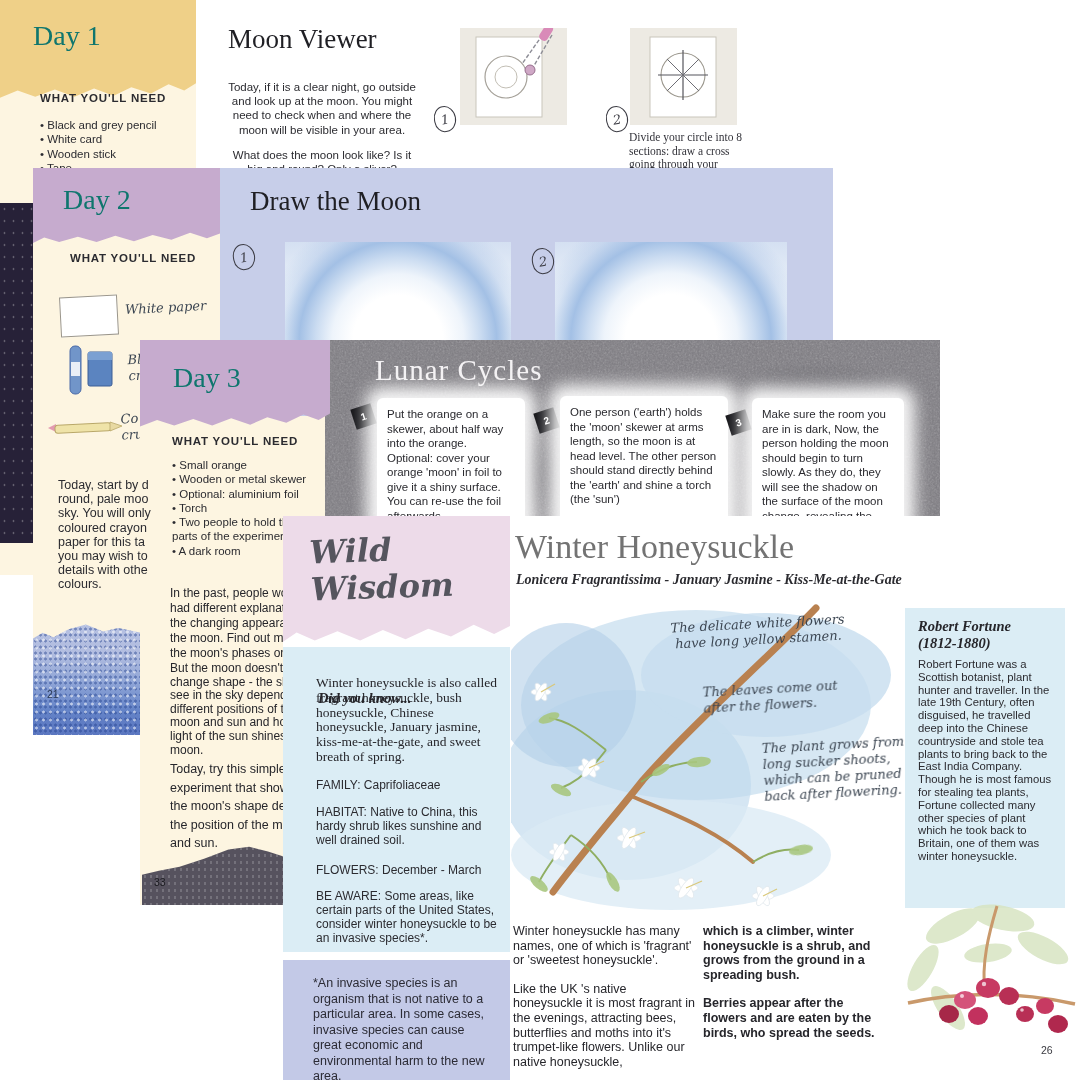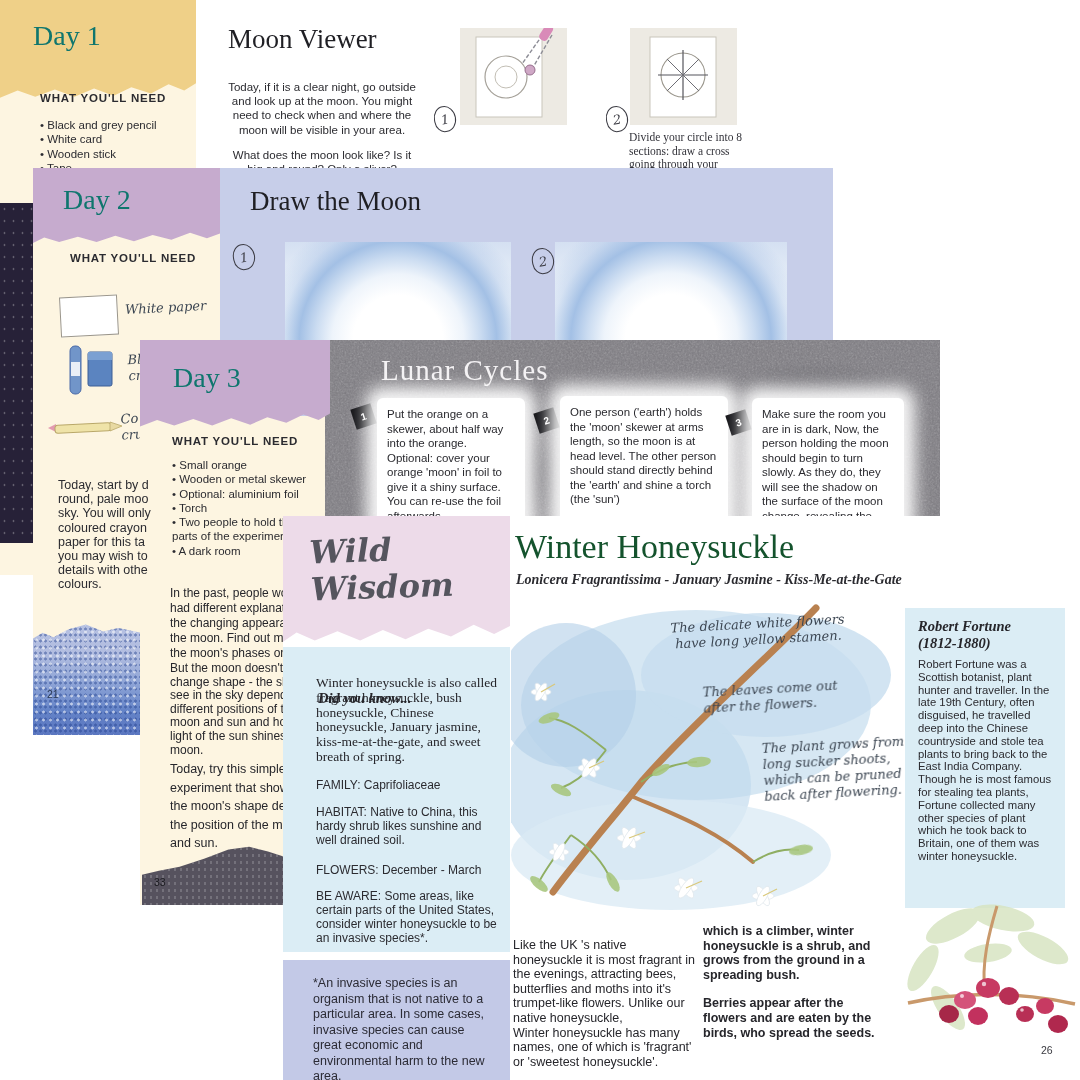--- a/index.html
+++ b/index.html
@@ -138,21 +138,21 @@
       <svg width="615" height="205" style="position:absolute;left:0;top:0;">
         <filter id="grain">
             <feTurbulence type="fractalNoise" baseFrequency="0.55" numOctaves="3" seed="7"></feTurbulence>
         <feColorMatrix type="saturate" values="0"></feColorMatrix>
           </filter>
         <rect width="615" height="205" filter="url(#grain)" opacity="0.38"></rect>
       </svg>
       <div class="abs" style="left:60px;top:90px;width:200px;height:90px;background:radial-gradient(ellipse,rgba(40,40,46,.35),rgba(0,0,0,0) 70%);"></div>
       <div class="abs" style="left:380px;top:20px;width:220px;height:100px;background:radial-gradient(ellipse,rgba(45,45,52,.3),rgba(0,0,0,0) 70%);"></div>
     </div>
-    <div class="abs serif" style="left:241px;top:14px;font-size:29px;letter-spacing:1px;color:#f4f2f4;">Lunar Cycles</div>
+    <div class="abs serif" style="left:235px;top:14px;font-size:29px;letter-spacing:1px;color:#f4f2f4;">Lunar Cycles</div>
 
     <div class="abs step-tab" style="left:213px;top:66px;">1</div>
     <div class="abs lunar-box" style="left:237px;top:58px;width:128px;height:130px;">Put the orange on a skewer, about half way into the orange. Optional: cover your orange 'moon' in foil to give it a shiny surface. You can re-use the foil afterwards.</div>
 
     <div class="abs step-tab" style="left:396px;top:70px;">2</div>
     <div class="abs lunar-box" style="left:420px;top:56px;width:148px;height:133px;">One person ('earth') holds the 'moon' skewer at arms length, so the moon is at head level. The other person should stand directly behind the 'earth' and shine a torch (the 'sun')</div>
 
     <div class="abs step-tab" style="left:588px;top:72px;">3</div>
     <div class="abs lunar-box" style="left:612px;top:58px;width:132px;height:131px;">Make sure the room you are in is dark, Now, the person holding the moon should begin to turn slowly. As they do, they will see the shadow on the surface of the moon change, revealing the</div>
 
@@ -209,21 +209,21 @@
     <div class="abs serif" style="left:35px;top:134px;font-style:italic;font-weight:bold;font-size:14.5px;margin-top:40px;">Did you know...</div>
     <div class="abs serif" style="left:33px;top:160px;width:182px;font-size:13.5px;line-height:14.8px;">Winter honeysuckle is also called fragrant honeysuckle, bush honeysuckle, Chinese honeysuckle, January jasmine, kiss-me-at-the-gate, and sweet breath of spring.</div>
     <div class="abs kv" style="left:33px;top:262px;width:185px;">FAMILY: Caprifoliaceae</div>
     <div class="abs kv" style="left:33px;top:289px;width:182px;">HABITAT: Native to China, this hardy shrub likes sunshine and well drained soil.</div>
     <div class="abs kv" style="left:33px;top:347px;width:185px;">FLOWERS: December - March</div>
     <div class="abs kv" style="left:33px;top:373px;width:186px;">BE AWARE: Some areas, like certain parts of the United States, consider winter honeysuckle to be an invasive species*.</div>
 
     <div class="abs" style="left:0;top:444px;width:227px;height:120px;background:#c3c9e7;"></div>
     <div class="abs" style="left:30px;top:460px;width:172px;font-size:12.5px;line-height:15.5px;color:#2b2b35;">*An invasive species is an organism that is not native to a particular area. In some cases, invasive species can cause great economic and environmental harm to the new area.</div>
 
-    <div class="abs serif" style="left:232px;top:12px;font-size:34px;color:#14532d;">Winter Honeysuckle</div>
+    <div class="abs serif" style="left:232px;top:12px;font-size:34px;color:#737373;">Winter Honeysuckle</div>
     <div class="abs serif" style="left:233px;top:56px;font-style:italic;font-weight:bold;font-size:14px;color:#2b2b30;">Lonicera Fragrantissima - January Jasmine - Kiss-Me-at-the-Gate</div>
 
     <svg class="abs" style="left:228px;top:84px;" width="390" height="310" viewBox="0 0 390 310">
       <ellipse cx="185" cy="105" rx="175" ry="95" fill="#cfe3f1" opacity=".85"></ellipse>
       <ellipse cx="115" cy="185" rx="125" ry="95" fill="#bfd8ec" opacity=".65"></ellipse>
       <ellipse cx="255" cy="75" rx="125" ry="62" fill="#c7ddef" opacity=".8"></ellipse>
       <ellipse cx="55" cy="95" rx="70" ry="72" fill="#b2cfe8" opacity=".6"></ellipse>
       <ellipse cx="160" cy="255" rx="160" ry="55" fill="#d9e9f4" opacity=".75"></ellipse>
       <path d="M305 8 C 255 60, 185 120, 132 180 C 102 218, 72 252, 42 292" fill="none" stroke="#b98150" stroke-width="7" stroke-linecap="round"></path>
       <path d="M120 196 C 162 214, 202 228, 242 262" fill="none" stroke="#b98150" stroke-width="4" stroke-linecap="round"></path>
@@ -293,22 +293,22 @@
 long sucker shoots,
 which can be pruned
 back after flowering.</div>
 
     <div class="abs wild-blue" style="left:622px;top:92px;width:160px;height:300px;"></div>
     <div class="abs fortune-heading pre" style="left:635px;top:102px;">Robert Fortune
 (1812-1880)</div>
     <div class="abs" style="left:635px;top:142px;width:136px;font-size:11.3px;line-height:12.8px;color:#2b2b30;">Robert Fortune was a Scottish botanist, plant hunter and traveller. In the late 19th Century, often disguised, he travelled deep into the Chinese countryside and stole tea plants to bring back to the East India Company. Though he is most famous for stealing tea plants, Fortune collected many other species of plant which he took back to Britain, one of them was winter honeysuckle.</div>
 
     <div class="abs" style="left:230px;top:408px;width:184px;font-size:12.5px;line-height:14.6px;">
+      <div>Winter honeysuckle has many names, one of which is 'fragrant' or 'sweetest honeysuckle'.</div>
       <div style="margin-top:14px;">Like the UK 's native honeysuckle it is most fragrant in the evenings, attracting bees, butterflies and moths into it's trumpet-like flowers. Unlike our native honeysuckle,</div>
-      <div>Winter honeysuckle has many names, one of which is 'fragrant' or 'sweetest honeysuckle'.</div>
     </div>
     <div class="abs" style="left:420px;top:408px;width:184px;font-size:12.5px;line-height:14.6px;font-weight:bold;">
       <div>which is a climber, winter honeysuckle is a shrub, and grows from the ground in a spreading bush.</div>
       <div style="margin-top:14px;">Berries appear after the flowers and are eaten by the birds, who spread the seeds.</div>
     </div>
 
     <svg class="abs" style="left:610px;top:372px;" width="187" height="170" viewBox="0 0 187 170">
       <g fill="#d7e4c2" opacity=".85">
         <ellipse cx="60" cy="38" rx="30" ry="12" transform="rotate(-28 60 38)"></ellipse>
         <ellipse cx="110" cy="30" rx="32" ry="12" transform="rotate(12 110 30)"></ellipse>

